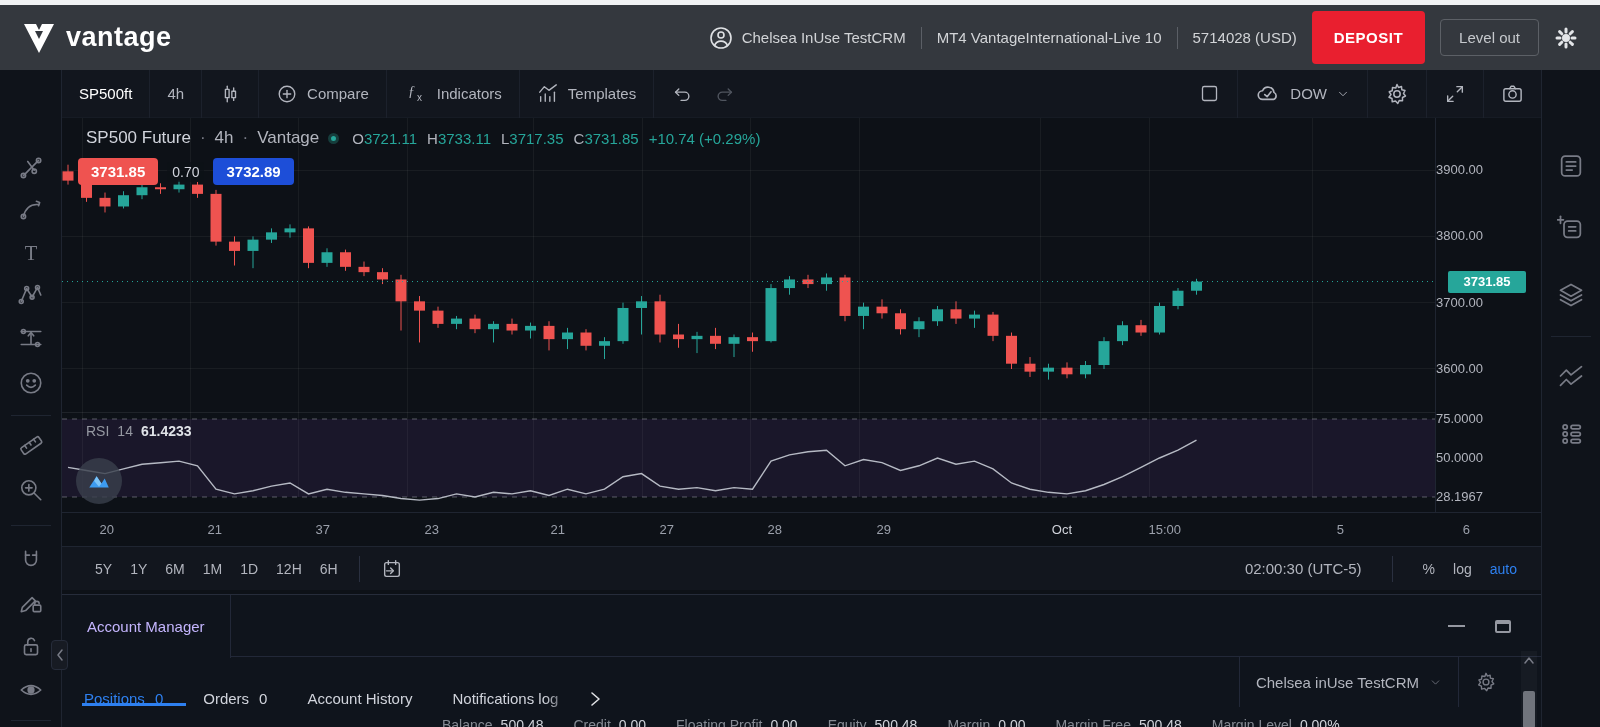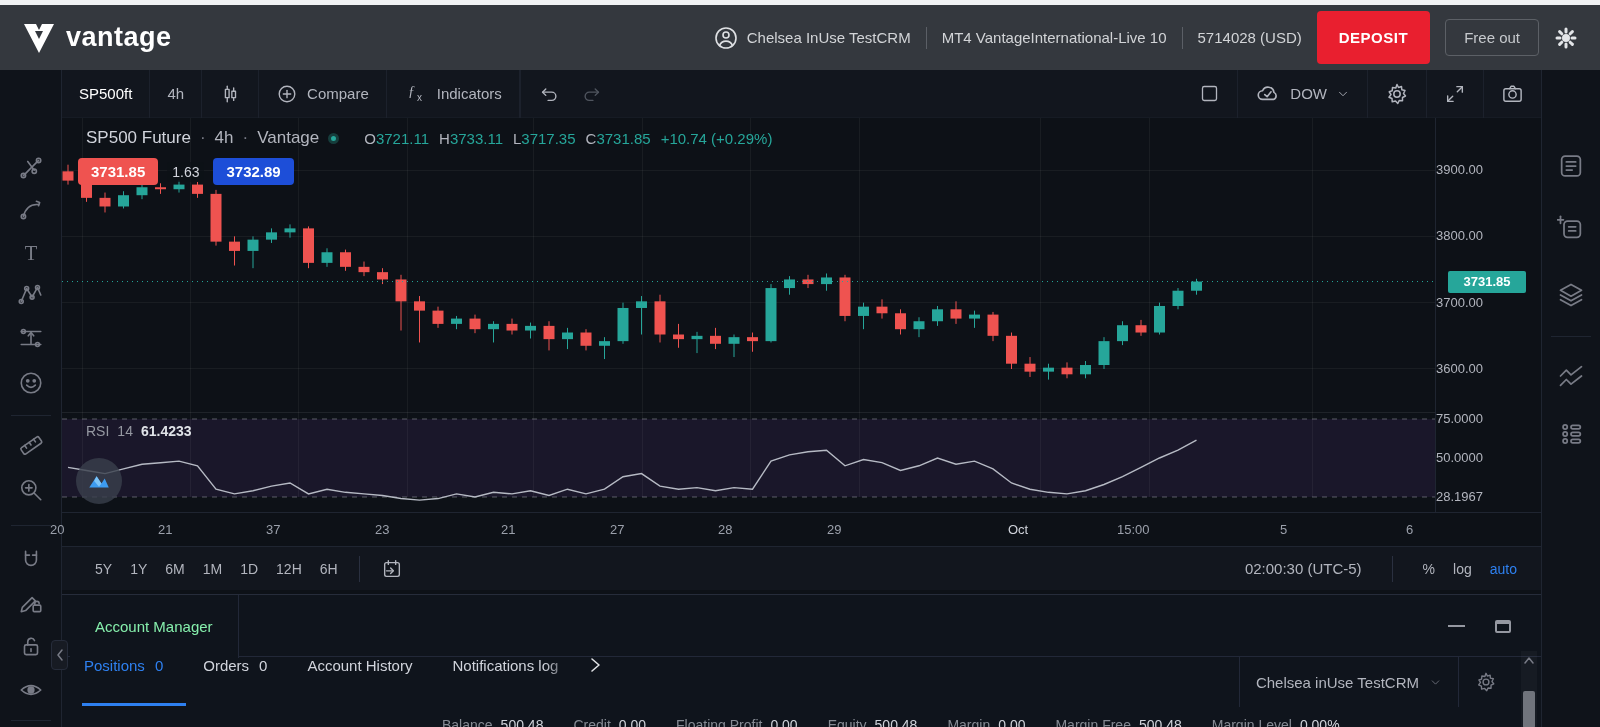--- a/index.html
+++ b/index.html
@@ -42,56 +42,56 @@
   #chart-svg{position:absolute;left:0;top:48px}
   .v-axis-border{position:absolute;left:1373px;top:48px;width:1px;height:428px;background:#1f2531}
   #price-axis{position:absolute;left:1374px;top:48px;width:105px;height:394px}
   .axis-label{position:absolute;width:100%;font-size:13px;color:#b2b5be;height:16px;line-height:16px}
   .price-tag{position:absolute;left:12px;width:78px;height:22px;background:#26a69a;color:#fff;font-size:13px;
              font-weight:bold;border-radius:2px;text-align:center;line-height:22px}
 
   .legend-row{position:absolute;left:24px;top:58px;display:flex;align-items:center;gap:9px;z-index:3;font-size:17px;color:#d1d4dc}
   .legend-sep{color:#787b86}
   .status-dot{width:11px;height:11px;border-radius:50%;background:#26a69a;border:3px solid #163d3c}
-  .ohlc{display:flex;gap:10px;font-size:15px;margin-left:16px}
+  .ohlc{display:flex;gap:10px;font-size:15px;margin-left:4px}
   .ohlc b{color:#b2b5be;font-weight:normal}
   .ohlc span{color:#26a69a}
   .pills{position:absolute;left:16px;top:88px;display:flex;align-items:center;gap:9px;z-index:3}
   .pill{height:27px;border-radius:4px;color:#fff;font-weight:bold;font-size:15px;display:flex;align-items:center;padding:0 13px;cursor:pointer}
   .pill-bid{background:#ef5350}
   .pill-ask{background:#1d4ed8}
   .spread{color:#d1d4dc;font-size:14px;background:rgba(13,17,23,.7);padding:2px 5px;border-radius:2px}
 
   .rsi-legend{position:absolute;left:24px;top:353px;display:flex;gap:8px;font-size:14px;align-items:center;z-index:3}
   .rsi-legend .muted{color:#9598a1}
   .rsi-legend .val{color:#e0e3e8;font-weight:bold}
   .watermark{position:absolute;left:14px;top:388px;width:46px;height:46px;border-radius:50%;
              background:rgba(58,64,76,.8);display:flex;align-items:center;justify-content:center;z-index:2}
 
   .time-axis{position:absolute;left:0;top:442px;width:1479px;height:34px;border-top:1px solid #1f2531;background:#0d1117}
-  .time-label{position:absolute;top:9px;width:64px;margin-left:-32px;text-align:left;font-size:13px;color:#9ba0ab}
+  .time-label{position:absolute;top:9px;width:64px;margin-left:-32px;text-align:right;font-size:13px;color:#9ba0ab}
   .time-label.major{color:#d1d4dc}
 
   .bottom-toolbar{position:absolute;left:0;top:476px;width:1479px;height:44px;background:#12161e;
                   border-top:1px solid #1f2531;display:flex;align-items:center;padding:0 24px;font-size:14px;color:#b2b5be}
   .range-btn{padding:0 9px;height:44px;display:flex;align-items:center;cursor:pointer}
   .bt-div{width:1px;height:26px;background:#2a3040;margin:0 12px}
   .bt-right{margin-left:auto;display:flex;align-items:center;gap:18px}
   .bt-right .clock{font-size:15px}
   .bt-auto{color:#2e80f0}
 
   
   .account-panel{position:absolute;left:0;top:524px;width:1479px;height:133px;background:#0f141c;border-top:1px solid #262c3a}
   .ap-header{position:absolute;left:0;top:0;width:100%;height:62px;border-bottom:1px solid #222838}
-  .ap-tab{position:absolute;left:8px;top:0;height:63px;display:flex;align-items:center;padding:0 25px;
-          color:#86efac;font-size:15px;border-right:1px solid #222838;background:#0f141c;z-index:2;cursor:pointer}
+  .ap-tab{position:absolute;left:0;top:0;height:63px;display:flex;align-items:center;padding:0 25px;
+          color:#c4b5fd;font-size:15px;border-right:1px solid #222838;background:#0f141c;z-index:2;cursor:pointer}
   .ap-win-icons{position:absolute;right:30px;top:0;height:62px;display:flex;gap:30px;align-items:center}
   .ap-min{width:17px;height:2px;background:#9598a1;cursor:pointer}
   .ap-restore{width:16px;height:13px;border:2px solid #9598a1;border-top-width:4px;border-radius:2px;cursor:pointer}
-  .ap-tabs-row{position:absolute;left:0;top:62px;width:100%;height:50px;display:flex;align-items:flex-start;
+  .ap-tabs-row{position:absolute;left:0;top:62px;width:100%;height:50px;display:flex;align-items:flex-end;
                padding-left:22px;gap:40px;font-size:15px}
   .ap-tabname{display:flex;gap:10px;color:#d1d4dc;cursor:pointer;white-space:nowrap}
   .ap-tabname.active{color:#2e80f0}
   .notif-wrap{position:relative;width:126px;overflow:hidden}
   .notif-fade{position:absolute;right:0;top:0;width:34px;height:100%;background:linear-gradient(to right,rgba(15,20,28,0),#0f141c 90%)}
   .panel-chevron{margin-left:-30px;color:#d1d4dc;cursor:pointer;display:flex;align-items:center}
   .ap-underline{position:absolute;left:20px;top:108px;width:104px;height:3px;background:#2e80f0}
   .ap-right{position:absolute;right:44px;top:62px;height:50px;display:flex;align-items:center;gap:16px}
   .ap-right .acct{color:#b2b5be;font-size:15px;cursor:pointer;display:flex;align-items:center;gap:10px}
   .ap-vdiv{width:1px;height:50px;background:#222838}
@@ -127,21 +127,21 @@
           <circle cx="12" cy="9" r="3"></circle>
           <path d="M5.5,19.5 a7,7 0 0 1 13,0"></path>
       </svg>
       <span>Chelsea InUse TestCRM</span>
     </div>
     <div class="hsep"></div>
     <div class="header-item">MT4 VantageInternational-Live 10</div>
     <div class="hsep"></div>
     <div class="header-item">5714028 (USD)</div>
     <button class="btn-deposit">DEPOSIT</button>
-    <button class="btn-signout">Free out</button>
+    <button class="btn-signout">Level out</button>
     <svg width="24" height="24" viewBox="0 0 24 24" style="cursor:pointer">
       <circle cx="12" cy="12" r="4" fill="#e3e5e8"></circle>
       <g stroke="#e3e5e8" stroke-width="3" stroke-linecap="round">
         <line x1="12" y1="3" x2="12" y2="6"></line>
           <line x1="12" y1="18" x2="12" y2="21"></line>
         <line x1="3" y1="12" x2="6" y2="12"></line>
           <line x1="18" y1="12" x2="21" y2="12"></line>
         <line x1="5.6" y1="5.6" x2="7.8" y2="7.8"></line>
           <line x1="16.2" y1="16.2" x2="18.4" y2="18.4"></line>
         <line x1="5.6" y1="18.4" x2="7.8" y2="16.2"></line>
@@ -333,20 +333,30 @@
     </div>
     <div class="tdiv"></div>
     <div class="tbtn">
       <svg width="24" height="24" viewBox="0 0 24 24">
           <text x="4" y="14" font-size="14" font-style="italic" fill="#b2b5be" font-family="Liberation Serif,serif">ƒ</text>
           <text x="13" y="19" font-size="10" fill="#b2b5be">x</text>
         </svg>
       <span>Indicators</span>
     </div>
     <div class="tdiv"></div>
+    <div class="tbtn">
+      <svg width="22" height="22" viewBox="0 0 24 24" class="icon-stroke-lt">
+          <polyline points="3,10 8,4 13,8 21,2"></polyline>
+          <line x1="4" y1="20" x2="4" y2="15"></line>
+          <line x1="9" y1="20" x2="9" y2="12"></line>
+          <line x1="14" y1="20" x2="14" y2="15"></line>
+          <line x1="19" y1="20" x2="19" y2="10"></line>
+        </svg>
+      <span>Templates</span>
+    </div>
     <div class="tdiv"></div>
     <div class="tbtn">
       <svg width="22" height="22" viewBox="0 0 24 24" class="icon-stroke-lt">
           <path d="M5,10 H15 a4.5,4.5 0 0 1 0,9 H11"></path>
           <polyline points="8.5,6.5 5,10 8.5,13.5"></polyline>
         </svg>
     </div>
     <div class="tbtn" style="padding-left:4px">
       <svg width="22" height="22" viewBox="0 0 24 24" style="stroke:#50555f;fill:none;stroke-width:1.5;stroke-linecap:round;stroke-linejoin:round">
           <path d="M19,10 H9 a4.5,4.5 0 0 0 0,9 H13"></path>
@@ -568,21 +578,21 @@
       <span><b>O</b><span>3721.11</span></span>
       <span><b>H</b><span>3733.11</span></span>
       <span><b>L</b><span>3717.35</span></span>
       <span><b>C</b><span>3731.85</span></span>
       <span><span>+10.74 (+0.29%)</span></span>
     </span>
   </div>
 
   <div class="pills">
     <div class="pill pill-bid">3731.85</div>
-    <div class="spread">1.63</div>
+    <div class="spread">0.70</div>
     <div class="pill pill-ask">3732.89</div>
   </div>
 
   <div class="rsi-legend">
     <span class="muted">RSI</span>
     <span class="muted">14</span>
     <span class="val">61.4233</span>
   </div>
 
   <div class="watermark">

